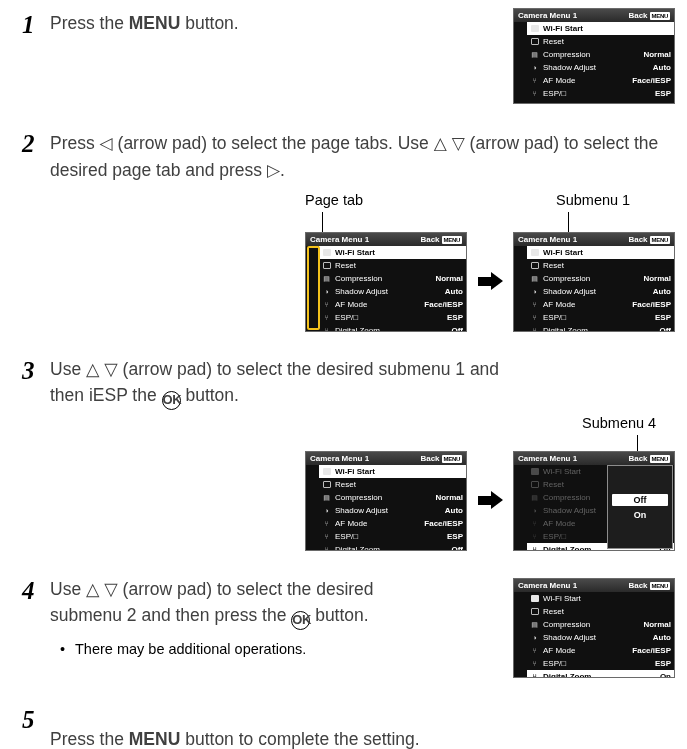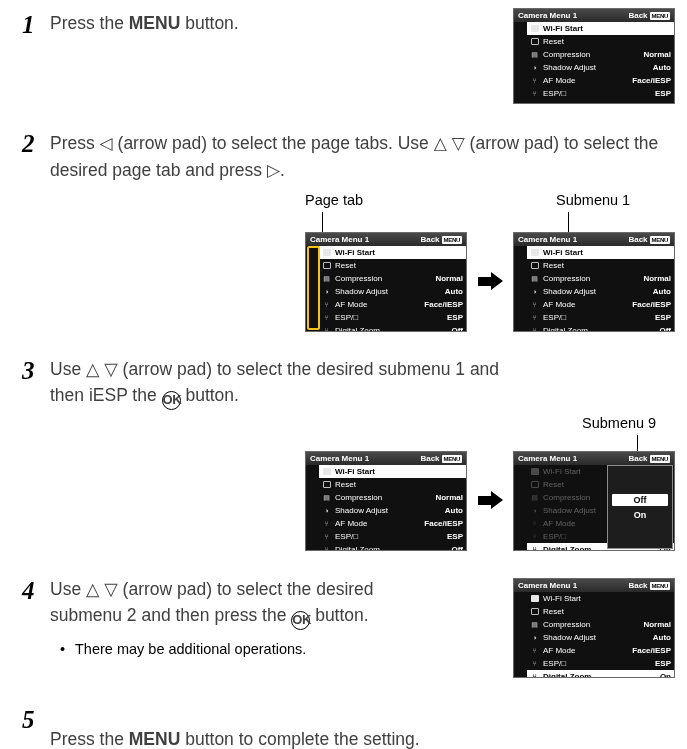--- a/index.html
+++ b/index.html
@@ -426,21 +426,21 @@
         </div>
       </div>
   </div>
 
   <div class="step-num" style="left:22px; top:358px;">3</div>
   <div class="step-text" style="left:50px; top:356px; width:610px;">
     <span>Use △ ▽ (arrow pad) to select the desired submenu 1 and</span><br>
     <span>then iESP the </span><span class="ok-btn">OK</span><span> button.</span>
   </div>
 
-  <div class="callout" style="left:582px; top:415px;">Submenu 9</div>
+  <div class="callout" style="left:582px; top:415px;">Submenu 4</div>
   <div class="leader" style="left:637px; top:435px; width:1px; height:18px;"></div>
 
   <div class="lcd" id="p3l" style="left:305px; top:451px; width:162px; height:100px;">
     <div class="title-bar">
       <span>Camera Menu 1</span>
       <span class="back">
         <span>Back</span>
         <span class="menu-tag">MENU</span>
       </span>
     </div>

